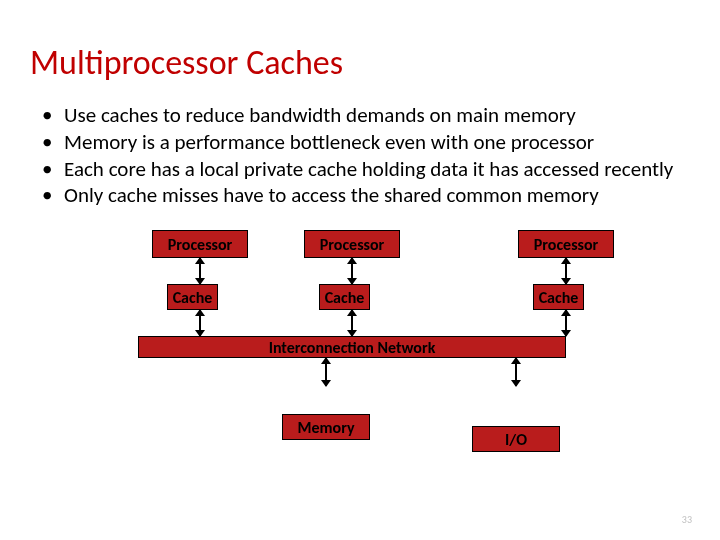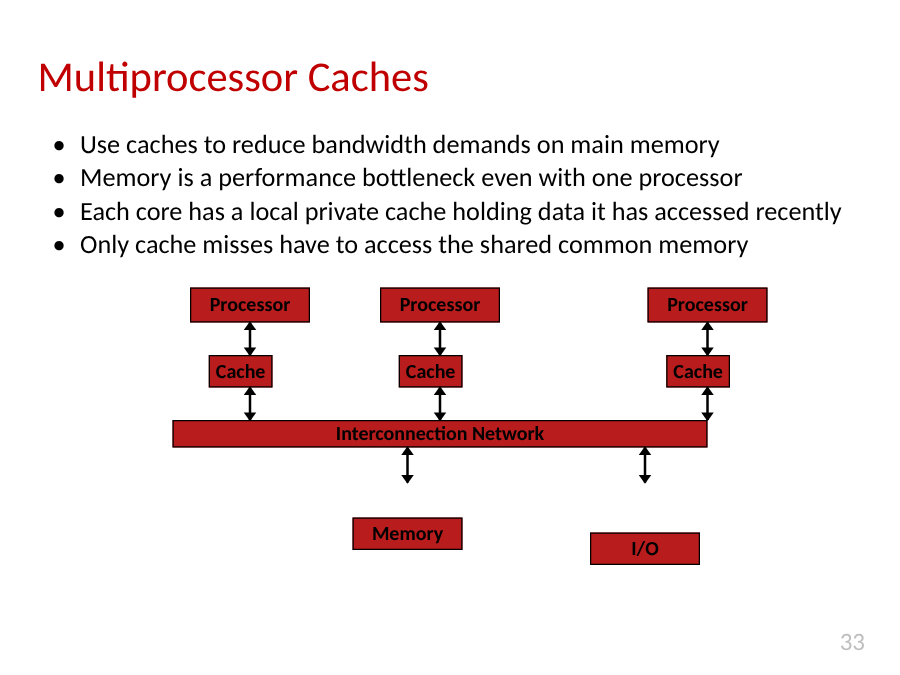--- a/index.html
+++ b/index.html
@@ -35,21 +35,21 @@
   .a1 { left: 119px; top: 28px; height: 26px; }
   .a2 { left: 271px; top: 28px; height: 26px; }
   .a3 { left: 485px; top: 28px; height: 26px; }
   
   .a4 { left: 119px; top: 80px; height: 26px; }
   .a5 { left: 271px; top: 80px; height: 26px; }
   .a6 { left: 485px; top: 80px; height: 26px; }
   
   .a7 { left: 245px; top: 128px; height: 28px; }
   .a8 { left: 435px; top: 128px; height: 28px; }
-  .pagenum { position: absolute; right: 28px; bottom: 14px; font-size: 20px; color: #bfbfbf; }
+  .pagenum { position: absolute; right: 28px; bottom: 14px; font-size: 10px; color: #bfbfbf; }
 </style>
 </head>
 <body>
 
 <div class="slide">
   <h1 class="title">Multiprocessor Caches</h1>
 
   <ul class="bullets">
     <li>Use caches to reduce bandwidth demands on main memory</li>
     <li>Memory is a performance bottleneck even with one processor</li>

